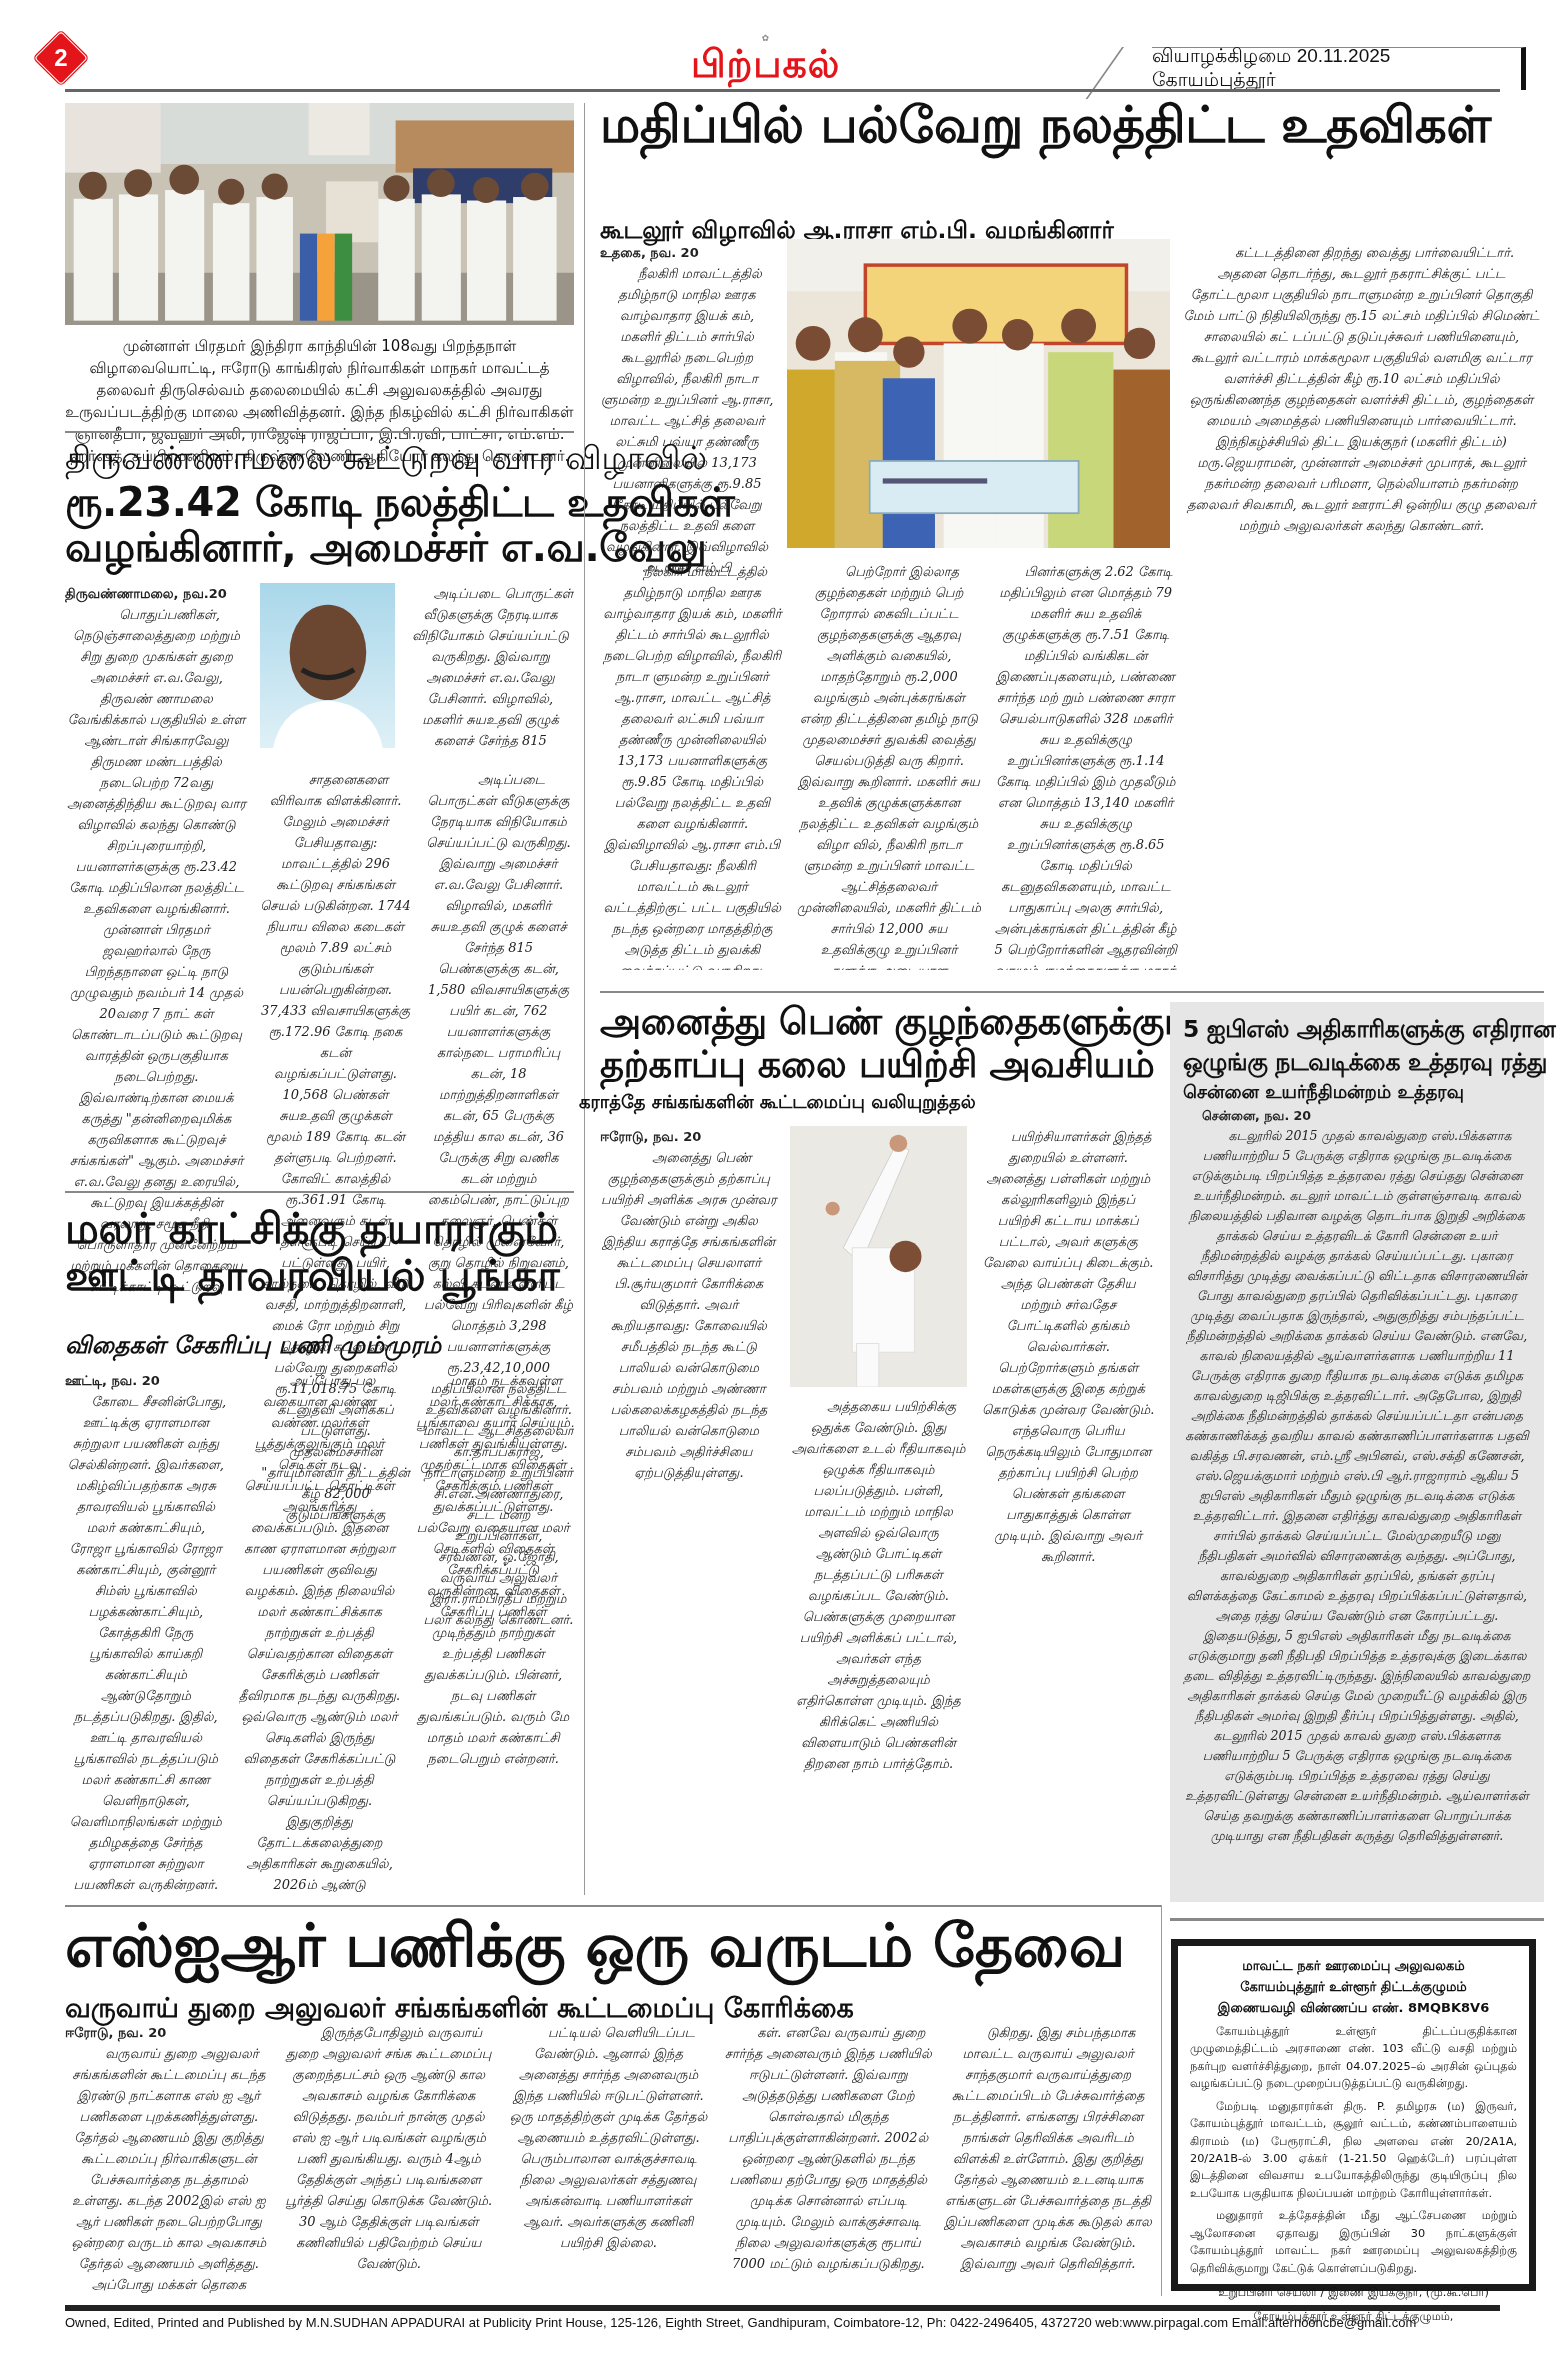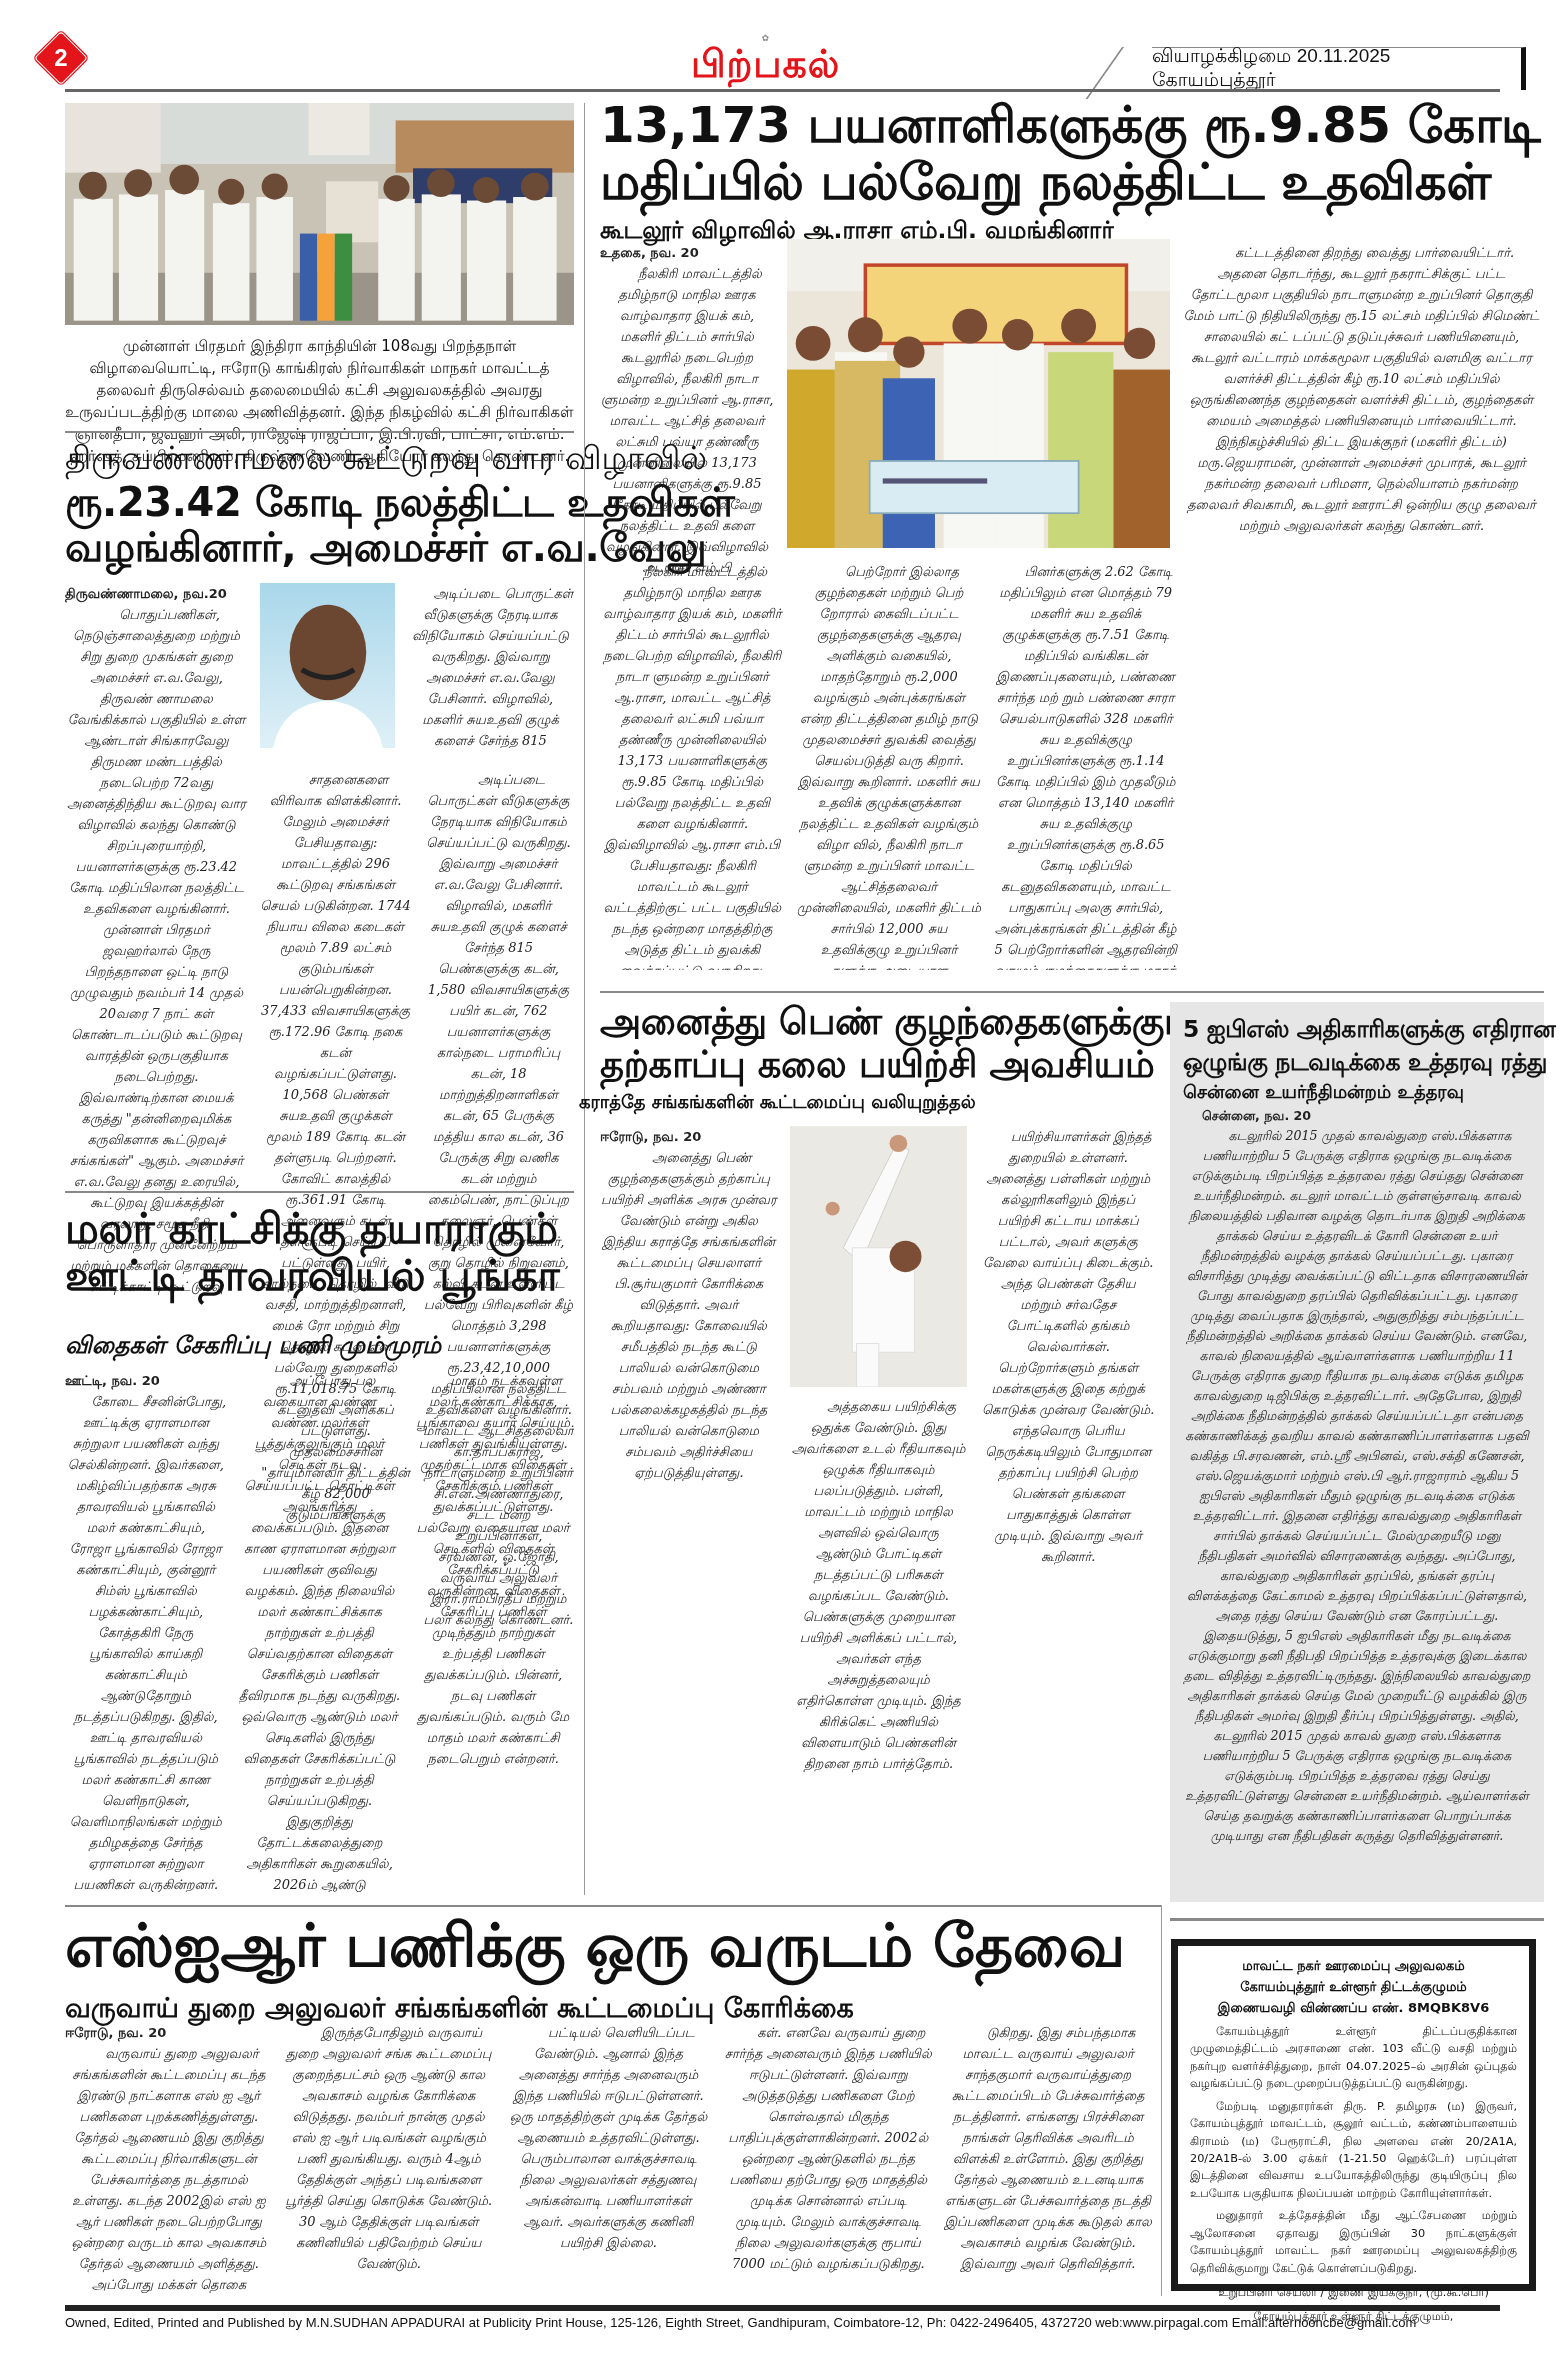--- a/index.html
+++ b/index.html
@@ -148,21 +148,20 @@
     <p>அப்போது பல வகையான வண்ண வண்ண மலர்கள் பூத்துக்குலுங்கும் மலர் செடிகள் நடவு செய்யப்பட்ட தொட்டிகள் அலங்கரித்து வைக்கப்படும். இதனை காண ஏராளமான சுற்றுலா பயணிகள் குவிவது வழக்கம். இந்த நிலையில் மலர் கண்காட்சிக்காக நாற்றுகள் உற்பத்தி செய்வதற்கான விதைகள் சேகரிக்கும் பணிகள் தீவிரமாக நடந்து வருகிறது. ஒவ்வொரு ஆண்டும் மலர் செடிகளில் இருந்து விதைகள் சேகரிக்கப்பட்டு நாற்றுகள் உற்பத்தி செய்யப்படுகிறது. இதுகுறித்து தோட்டக்கலைத்துறை அதிகாரிகள் கூறுகையில், 2026ம் ஆண்டு</p>
   </div>
   <div class="col">
     <p>மாதம் நடக்கவுள்ள மலர் கண்காட்சிக்காக, பூங்காவை தயார் செய்யும் பணிகள் துவங்கியுள்ளது. முதற்கட்டமாக விதைகள் சேகரிக்கும் பணிகள் துவக்கப்பட்டுள்ளது. பல்வேறு வகையான மலர் செடிகளில் விதைகள் சேகரிக்கப்பட்டு வருகின்றன. விதைகள் சேகரிப்பு பணிகள் முடிந்ததும் நாற்றுகள் உற்பத்தி பணிகள் துவக்கப்படும். பின்னர், நடவு பணிகள் துவங்கப்படும். வரும் மே மாதம் மலர் கண்காட்சி நடைபெறும் என்றனர்.</p>
   </div>
 </div>
 
 <div class="vline" style="left:584px; top:103px; height:1792px;"></div>
 
 <div class="headline" style="left:600px; top:97px; font-size:50px; line-height:57px;">
-  <div>13,173 பயனாளிகளுக்கு ரூ.9.85 கோடி</div>
   <div>மதிப்பில் பல்வேறு நலத்திட்ட உதவிகள்</div>
 </div>
 <div class="subhead" style="left:600px; top:216px; font-size:23.5px;">கூடலூர் விழாவில் ஆ.ராசா எம்.பி. வழங்கினார்</div>
 
 <div class="photo" style="left:787px; top:239px; width:383px; height:309px;">
   <svg viewBox="0 0 440 355" preserveAspectRatio="none">
     <rect width="440" height="355" fill="#ece6da"></rect>
     <rect x="0" y="0" width="440" height="60" fill="#f2f0ea"></rect>
     <rect x="90" y="30" width="300" height="90" fill="#f3d47a" stroke="#c0452a" stroke-width="4"></rect>
     <g fill="#f7f7f4">

